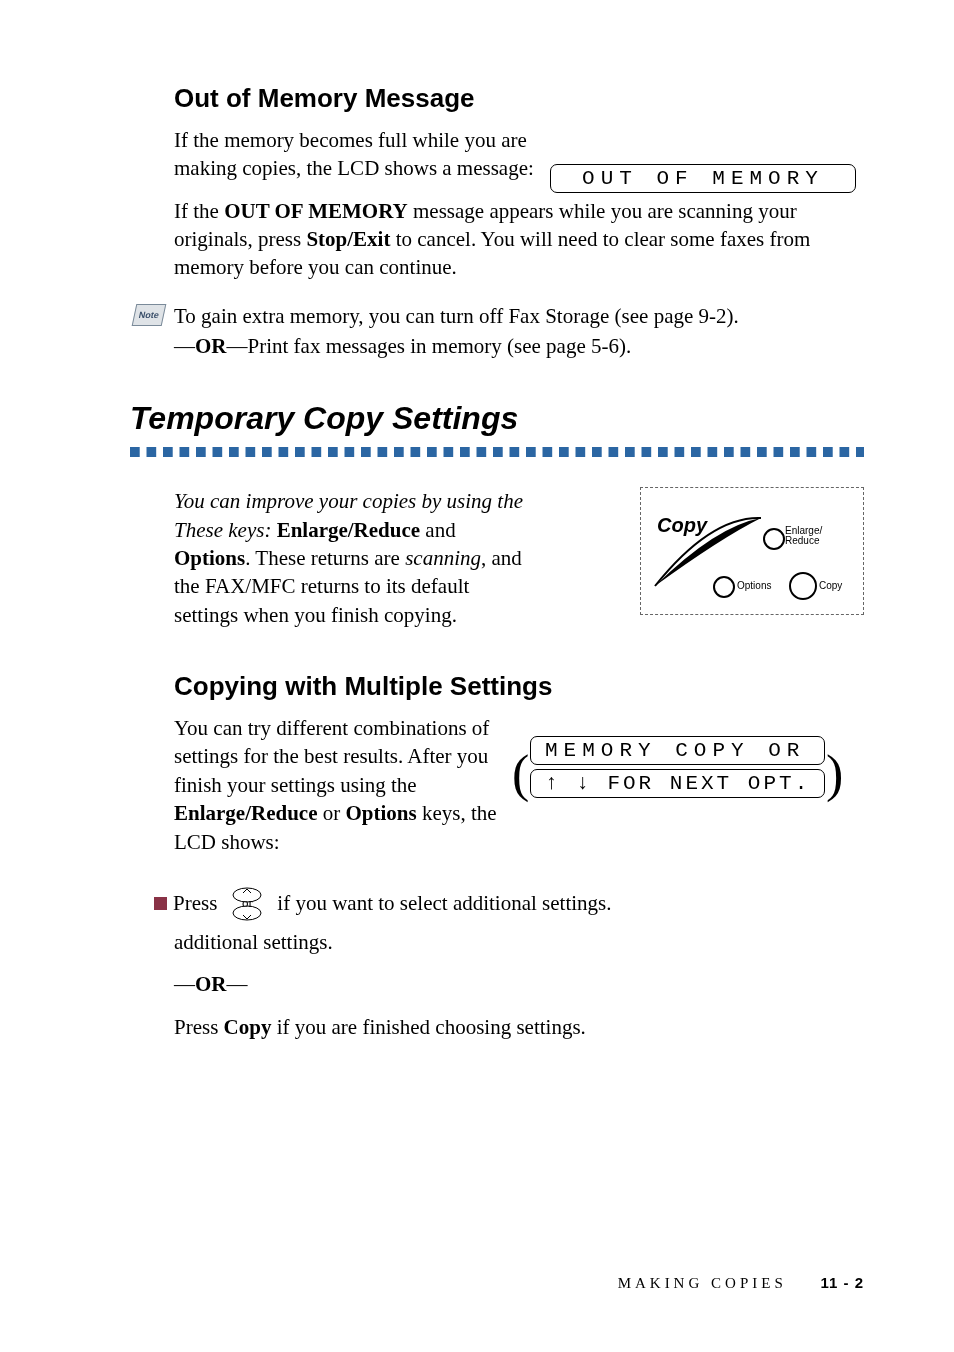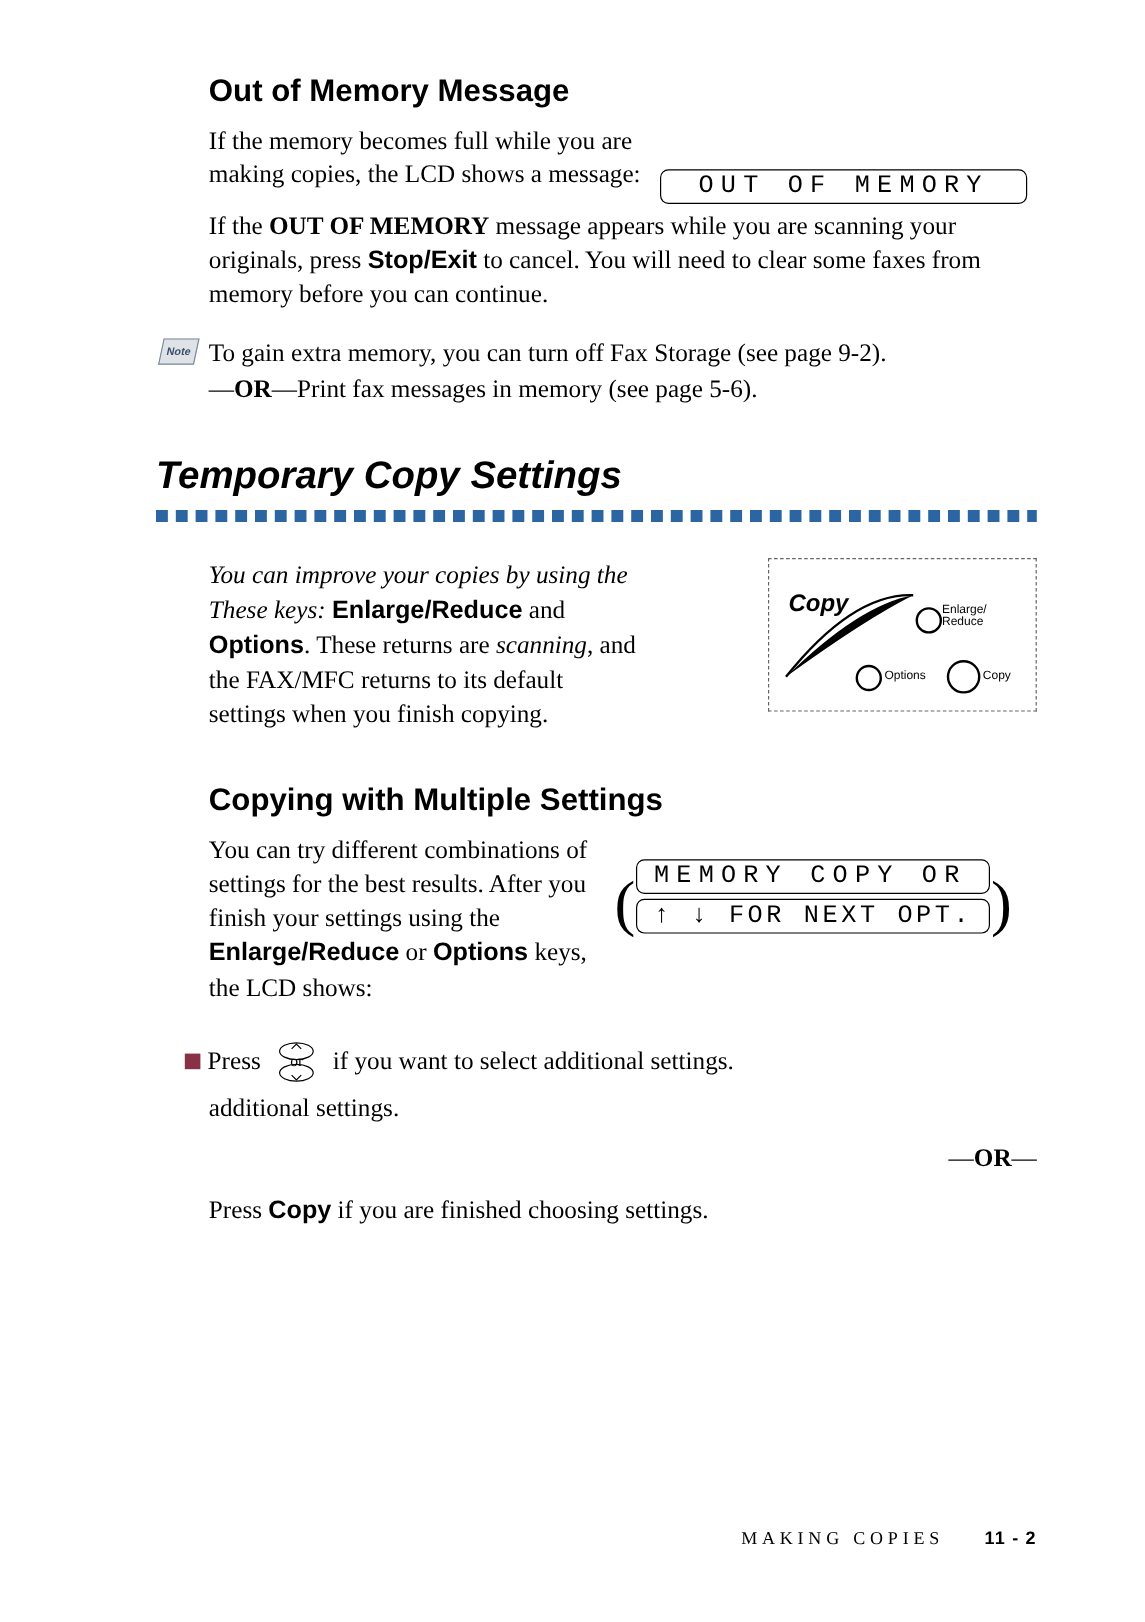--- a/index.html
+++ b/index.html
@@ -6,21 +6,21 @@
     margin: 0;
     padding: 0;
     background: #fff;
     color: #000;
     font-family: "Times New Roman", Times, serif;
   }
   .page {
     width: 954px;
     height: 1352px;
     box-sizing: border-box;
-    padding: 60px 90px 60px 130px;
+    padding: 83px 90px 60px 130px;
     position: relative;
   }
   .content-indent {
     margin-left: 44px;
   }
   h2.section {
     font-family: Arial, Helvetica, sans-serif;
     font-weight: bold;
     font-size: 26px;
     margin: 0 0 12px 0;
@@ -65,21 +65,21 @@
     margin-left: 0;
     margin-right: 0;
     width: 100%;
     height: 10px;
     background-image: linear-gradient(to right, #2b66a3 0 10px, transparent 10px 16.5px);
     background-size: 16.5px 10px;
     background-repeat: repeat-x;
     margin-bottom: 30px;
   }
   .italic { font-style: italic; }
-  .bold { font-weight: bold; font-family: Liberation Sans, sans-serif; }
+  .bold { font-weight: bold; font-family: Liberation Serif, serif; }
   .note-block {
     position: relative;
     margin-top: 20px;
   }
   .note-icon {
     position: absolute;
     left: -40px;
     top: 2px;
   }
   .note-icon .tag {
@@ -268,21 +268,21 @@
           <ellipse cx="18" cy="27" rx="14" ry="7" fill="none" stroke="#000" stroke-width="1"></ellipse>
           <polyline points="14,7 18,3 22,7" fill="none" stroke="#000" stroke-width="1"></polyline>
           <polyline points="14,29 18,33 22,29" fill="none" stroke="#000" stroke-width="1"></polyline>
         </svg>
         <span style="position:absolute;left:0;top:9px;width:36px;text-align:center;font-size:13px;">or</span>
       </span>
       <span> if you want to select additional settings.</span>
     </div>
     <p class="body" style="margin-left:0; margin-top:6px;">additional settings.</p>
 
-    <p class="body" style="margin-top:14px;text-align:right;">
+    <p class="body" style="margin-top:14px;">
       <span>—</span><span class="bold" style="font-family:'Times New Roman',serif;">OR</span><span>—</span>
     </p>
 
     <p class="body">
       <span>Press </span><span class="bold">Copy</span><span> if you are finished choosing settings.</span>
     </p>
   </div>
 
   <div class="footer">
     <span>MAKING COPIES</span>

